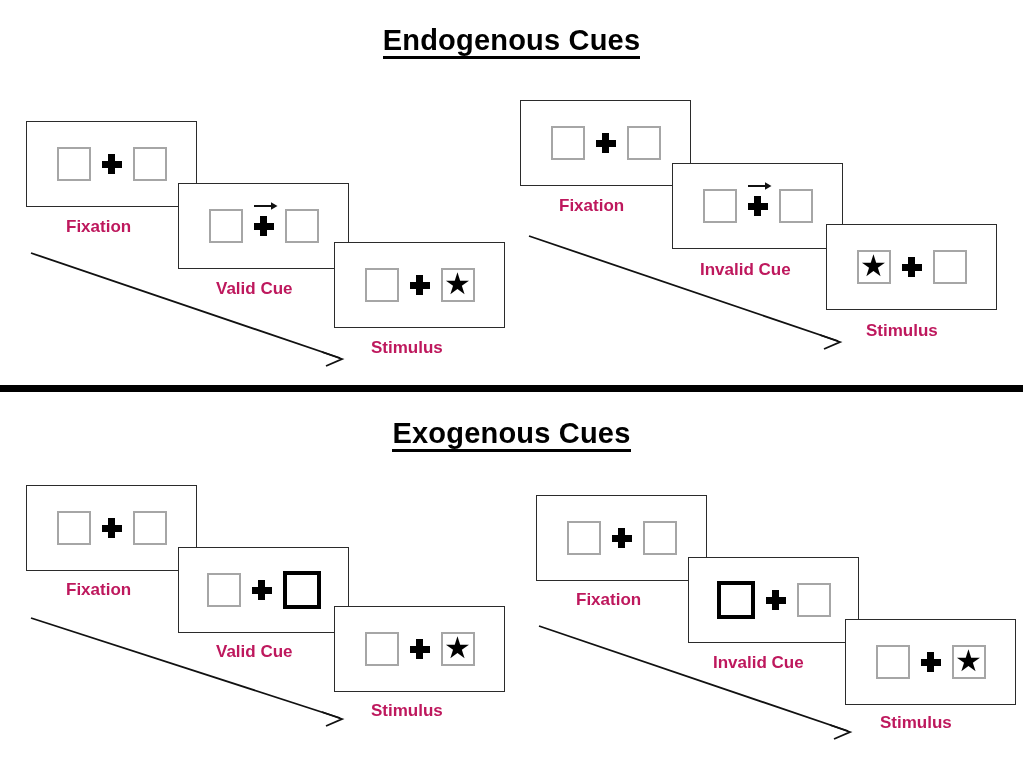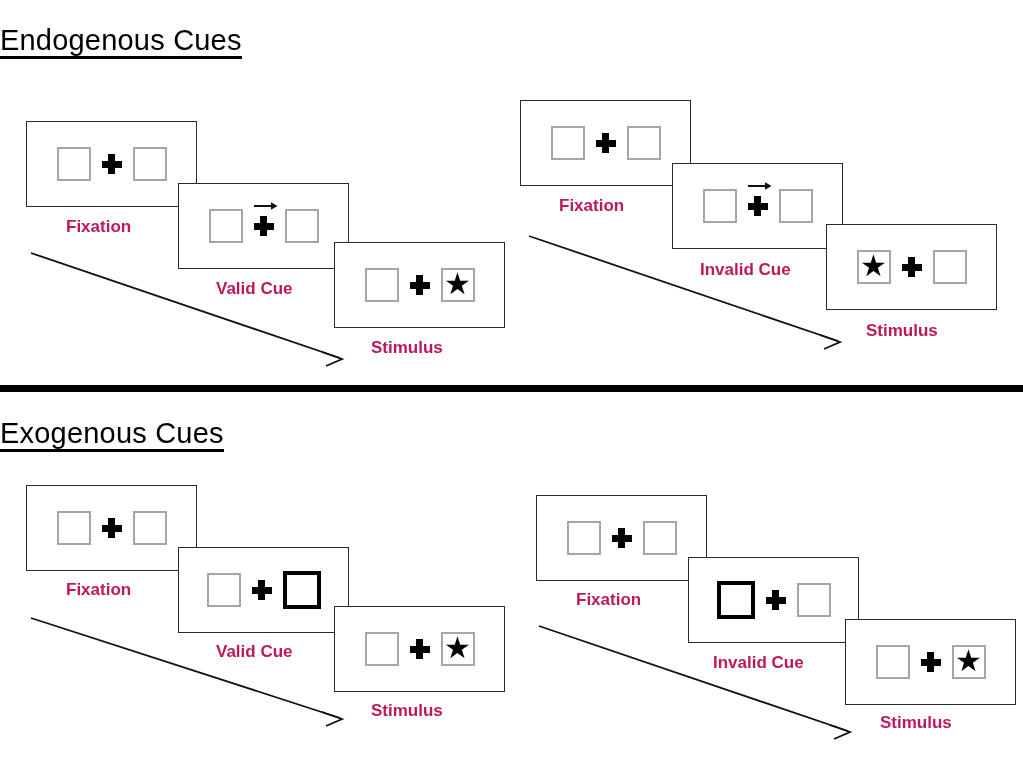--- a/index.html
+++ b/index.html
@@ -15,23 +15,23 @@
     overflow: hidden;
     font-family: "Liberation Sans", "DejaVu Sans", sans-serif;
     color: #000000;
   }
 
   
   .section-title {
     position: absolute;
     width: 100%;
     left: 0;
-    text-align: left;
+    text-align: center;
     font-size: 29px;
-    font-weight: normal;
+    font-weight: bold;
     letter-spacing: 0.2px;
     color: #000;
   }
   .section-title span.tt {
     display: inline-block;
     border-bottom: 3px solid #000;
     padding-bottom: 1px;
     line-height: 1.05;
   }
 

